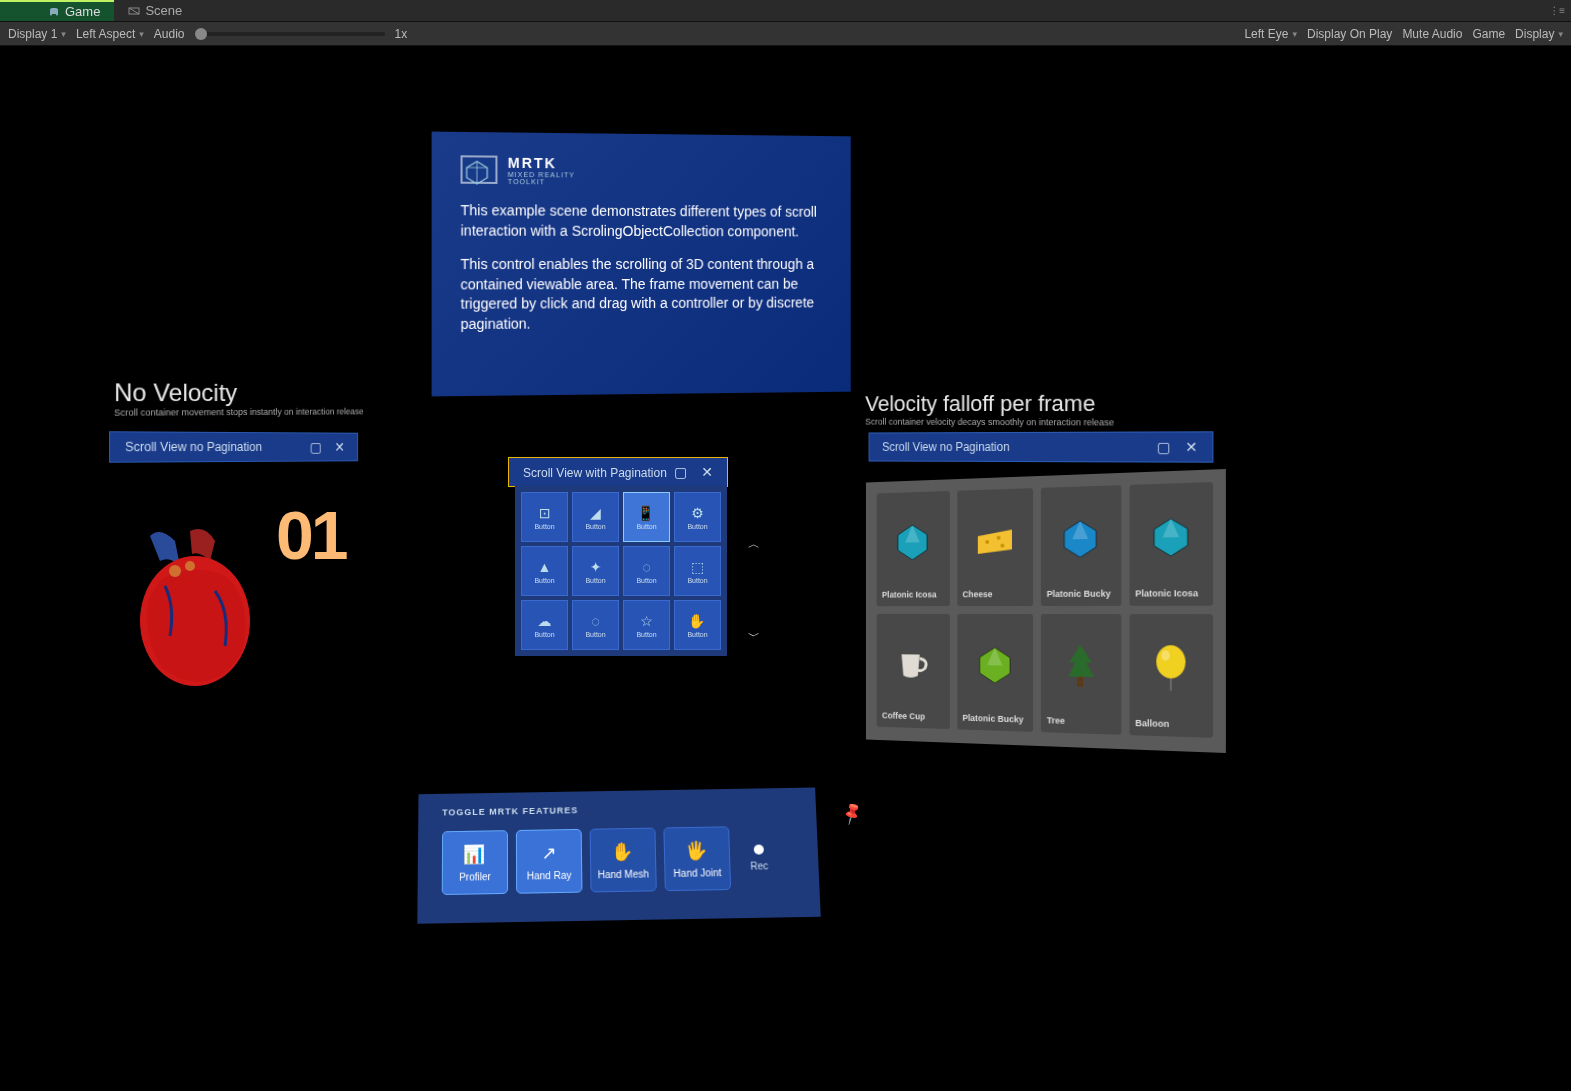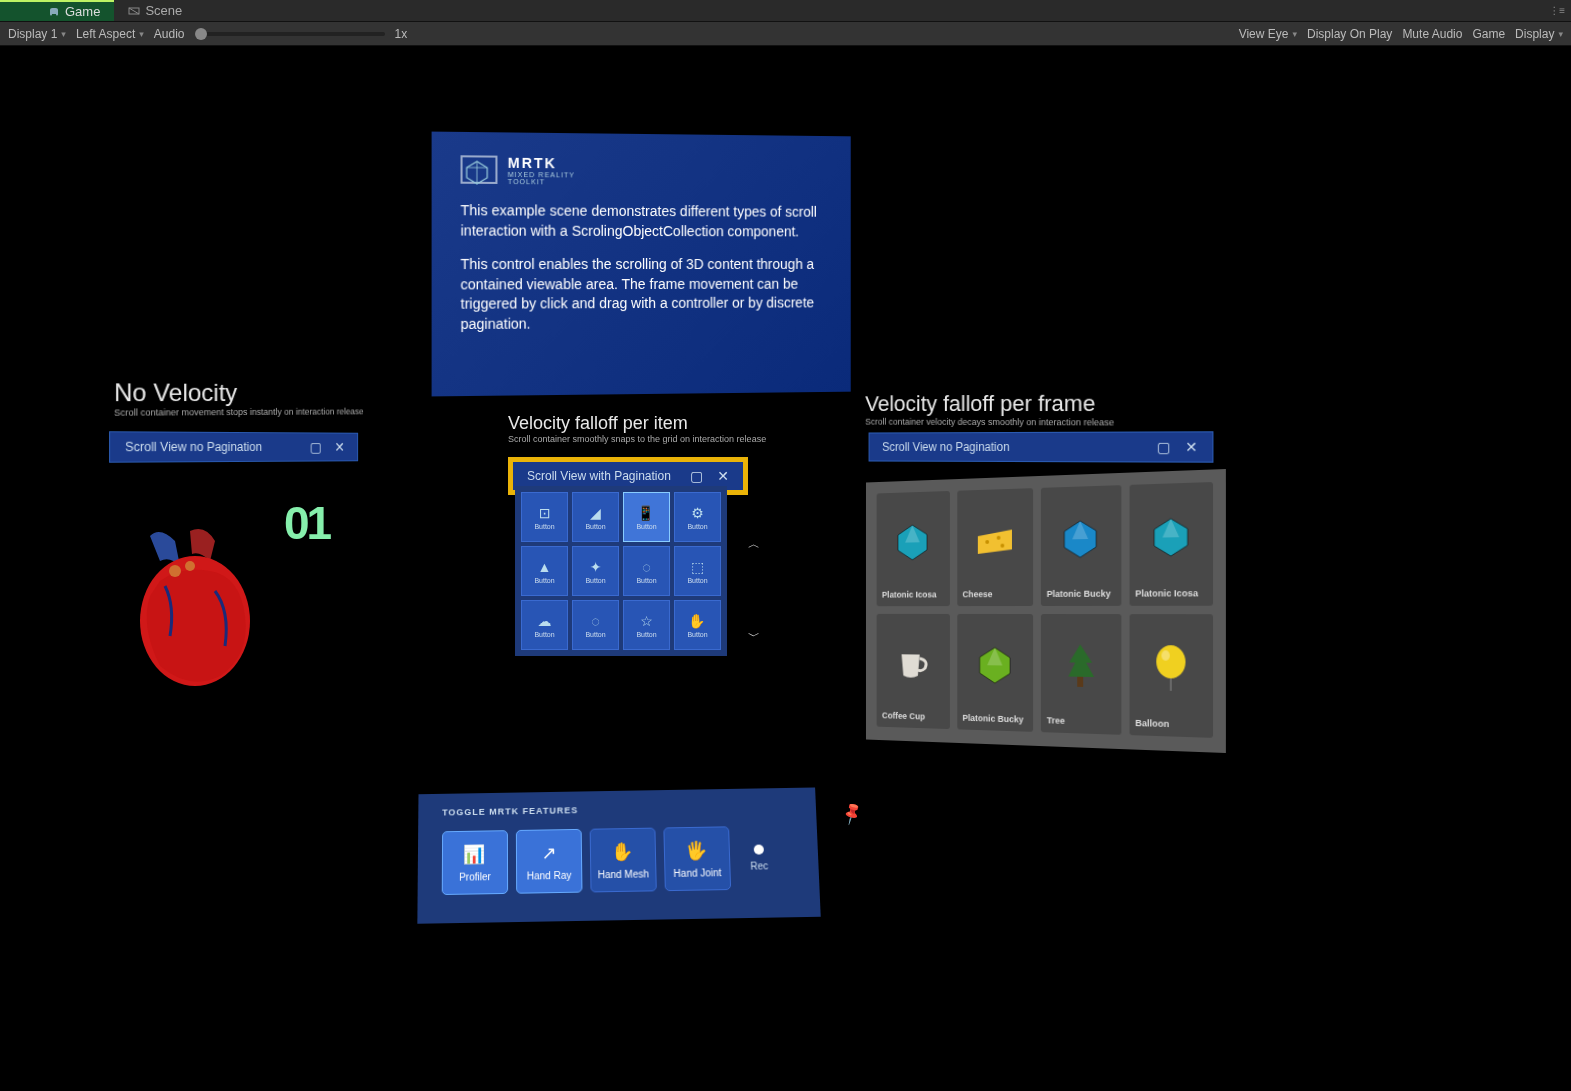--- a/index.html
+++ b/index.html
@@ -37,26 +37,26 @@
 .section-sub { font-size: 9px; color: #aaa; }
 
 .lbl-novel { top: 333px; left: 117px; transform: perspective(600px) rotateY(12deg); }
 .lbl-peritem { top: 367px; left: 508px; }
 .lbl-perframe { top: 345px; left: 860px; transform: perspective(800px) rotateY(-10deg); }
 
 
 .winbar { position: absolute; background: #1a3a8a; color: #cde; display: flex; align-items: center; padding: 6px 14px; font-size: 12px; }
 .winbar .icons { margin-left: auto; display: flex; gap: 14px; font-size: 14px; }
 .wb1 { top: 386px; left: 112px; width: 256px; transform: perspective(600px) rotateY(14deg); border: 1px solid #2a5ab0; }
-.wb2 { top: 411px; left: 508px; width: 240px; border: 5px solid #eab308; }
+.wb2 { top: 411px; left: 508px; width: 220px; border: 1px solid #eab308; align-items: flex-end; }
 .wb3 { top: 386px; left: 858px; width: 352px; transform: perspective(900px) rotateY(-12deg); border: 1px solid #2a5ab0; }
 
 
 .heart-scene { position: absolute; top: 440px; left: 110px; width: 260px; height: 250px; }
-.big-number { position: absolute; top: 450px; left: 284px; color: #86efac; font-size: 46px; font-weight: 700; letter-spacing: -3px; }
+.big-number { position: absolute; top: 450px; left: 276px; color: #fdba74; font-size: 68px; font-weight: 700; letter-spacing: -3px; }
 .heart { position: absolute; top: 30px; left: 10px; width: 160px; height: 180px; }
 
 
 .grid-panel { position: absolute; top: 440px; left: 515px; width: 212px; background: #1e3a7a; padding: 6px; }
 .grid { display: grid; grid-template-columns: repeat(4,1fr); gap: 4px; }
 .cell { background: #2855b5; height: 50px; display: flex; flex-direction: column; align-items: center; justify-content: center; border: 1px solid #3a6ad0; }
 .cell.highlight { background: #4075d8; border: 1px solid #8cf; }
 .cell-icon { color: #bde; font-size: 14px; margin-bottom: 2px; }
 .cell-label { color: #cde; font-size: 7px; }
 .arrow-up, .arrow-down { position: absolute; left: 748px; color: #ddd; font-size: 12px; cursor: pointer; }
@@ -120,21 +120,21 @@
     <span>Left Aspect</span>
       <span class="dropdown-arrow">▾</span>
   </div>
   <div class="toolbar-item">Audio</div>
   <div class="slider-track">
       <div class="slider-thumb"></div>
     </div>
   <div class="toolbar-item">1x</div>
   <div class="toolbar-right">
     <div class="toolbar-item">
-      <span>View Eye</span>
+      <span>Left Eye</span>
         <span class="dropdown-arrow">▾</span>
     </div>
     <div class="toolbar-item">Display On Play</div>
     <div class="toolbar-item">Mute Audio</div>
     <div class="toolbar-item">Game</div>
     <div class="toolbar-item">
       <span>Display</span>
         <span class="dropdown-arrow">▾</span>
     </div>
   </div>
@@ -156,24 +156,20 @@
         <div class="logo-sub">TOOLKIT</div>
       </div>
     </div>
     <p class="info-text">This example scene demonstrates different types of scroll interaction with a ScrolingObjectCollection component.</p>
     <p class="info-text">This control enables the scrolling of 3D content through a contained viewable area. The frame movement can be triggered by click and drag with a controller or by discrete pagination.</p>
   </div>
 
   <div class="section-label lbl-novel">
     <div class="section-title">No Velocity</div>
     <div class="section-sub">Scroll container movement stops instantly on interaction release</div>
-  </div>
-  <div class="section-label lbl-peritem">
-    <div class="section-title" style="font-size:18px">Velocity falloff per item</div>
-    <div class="section-sub">Scroll container smoothly snaps to the grid on interaction release</div>
   </div>
   <div class="section-label lbl-perframe">
     <div class="section-title" style="font-size:22px">Velocity falloff per frame</div>
     <div class="section-sub">Scroll container velocity decays smoothly on interaction release</div>
   </div>
 
   <div class="winbar wb1">
     <span>Scroll View no Pagination</span>
     <span class="icons">
         <span>▢</span>

